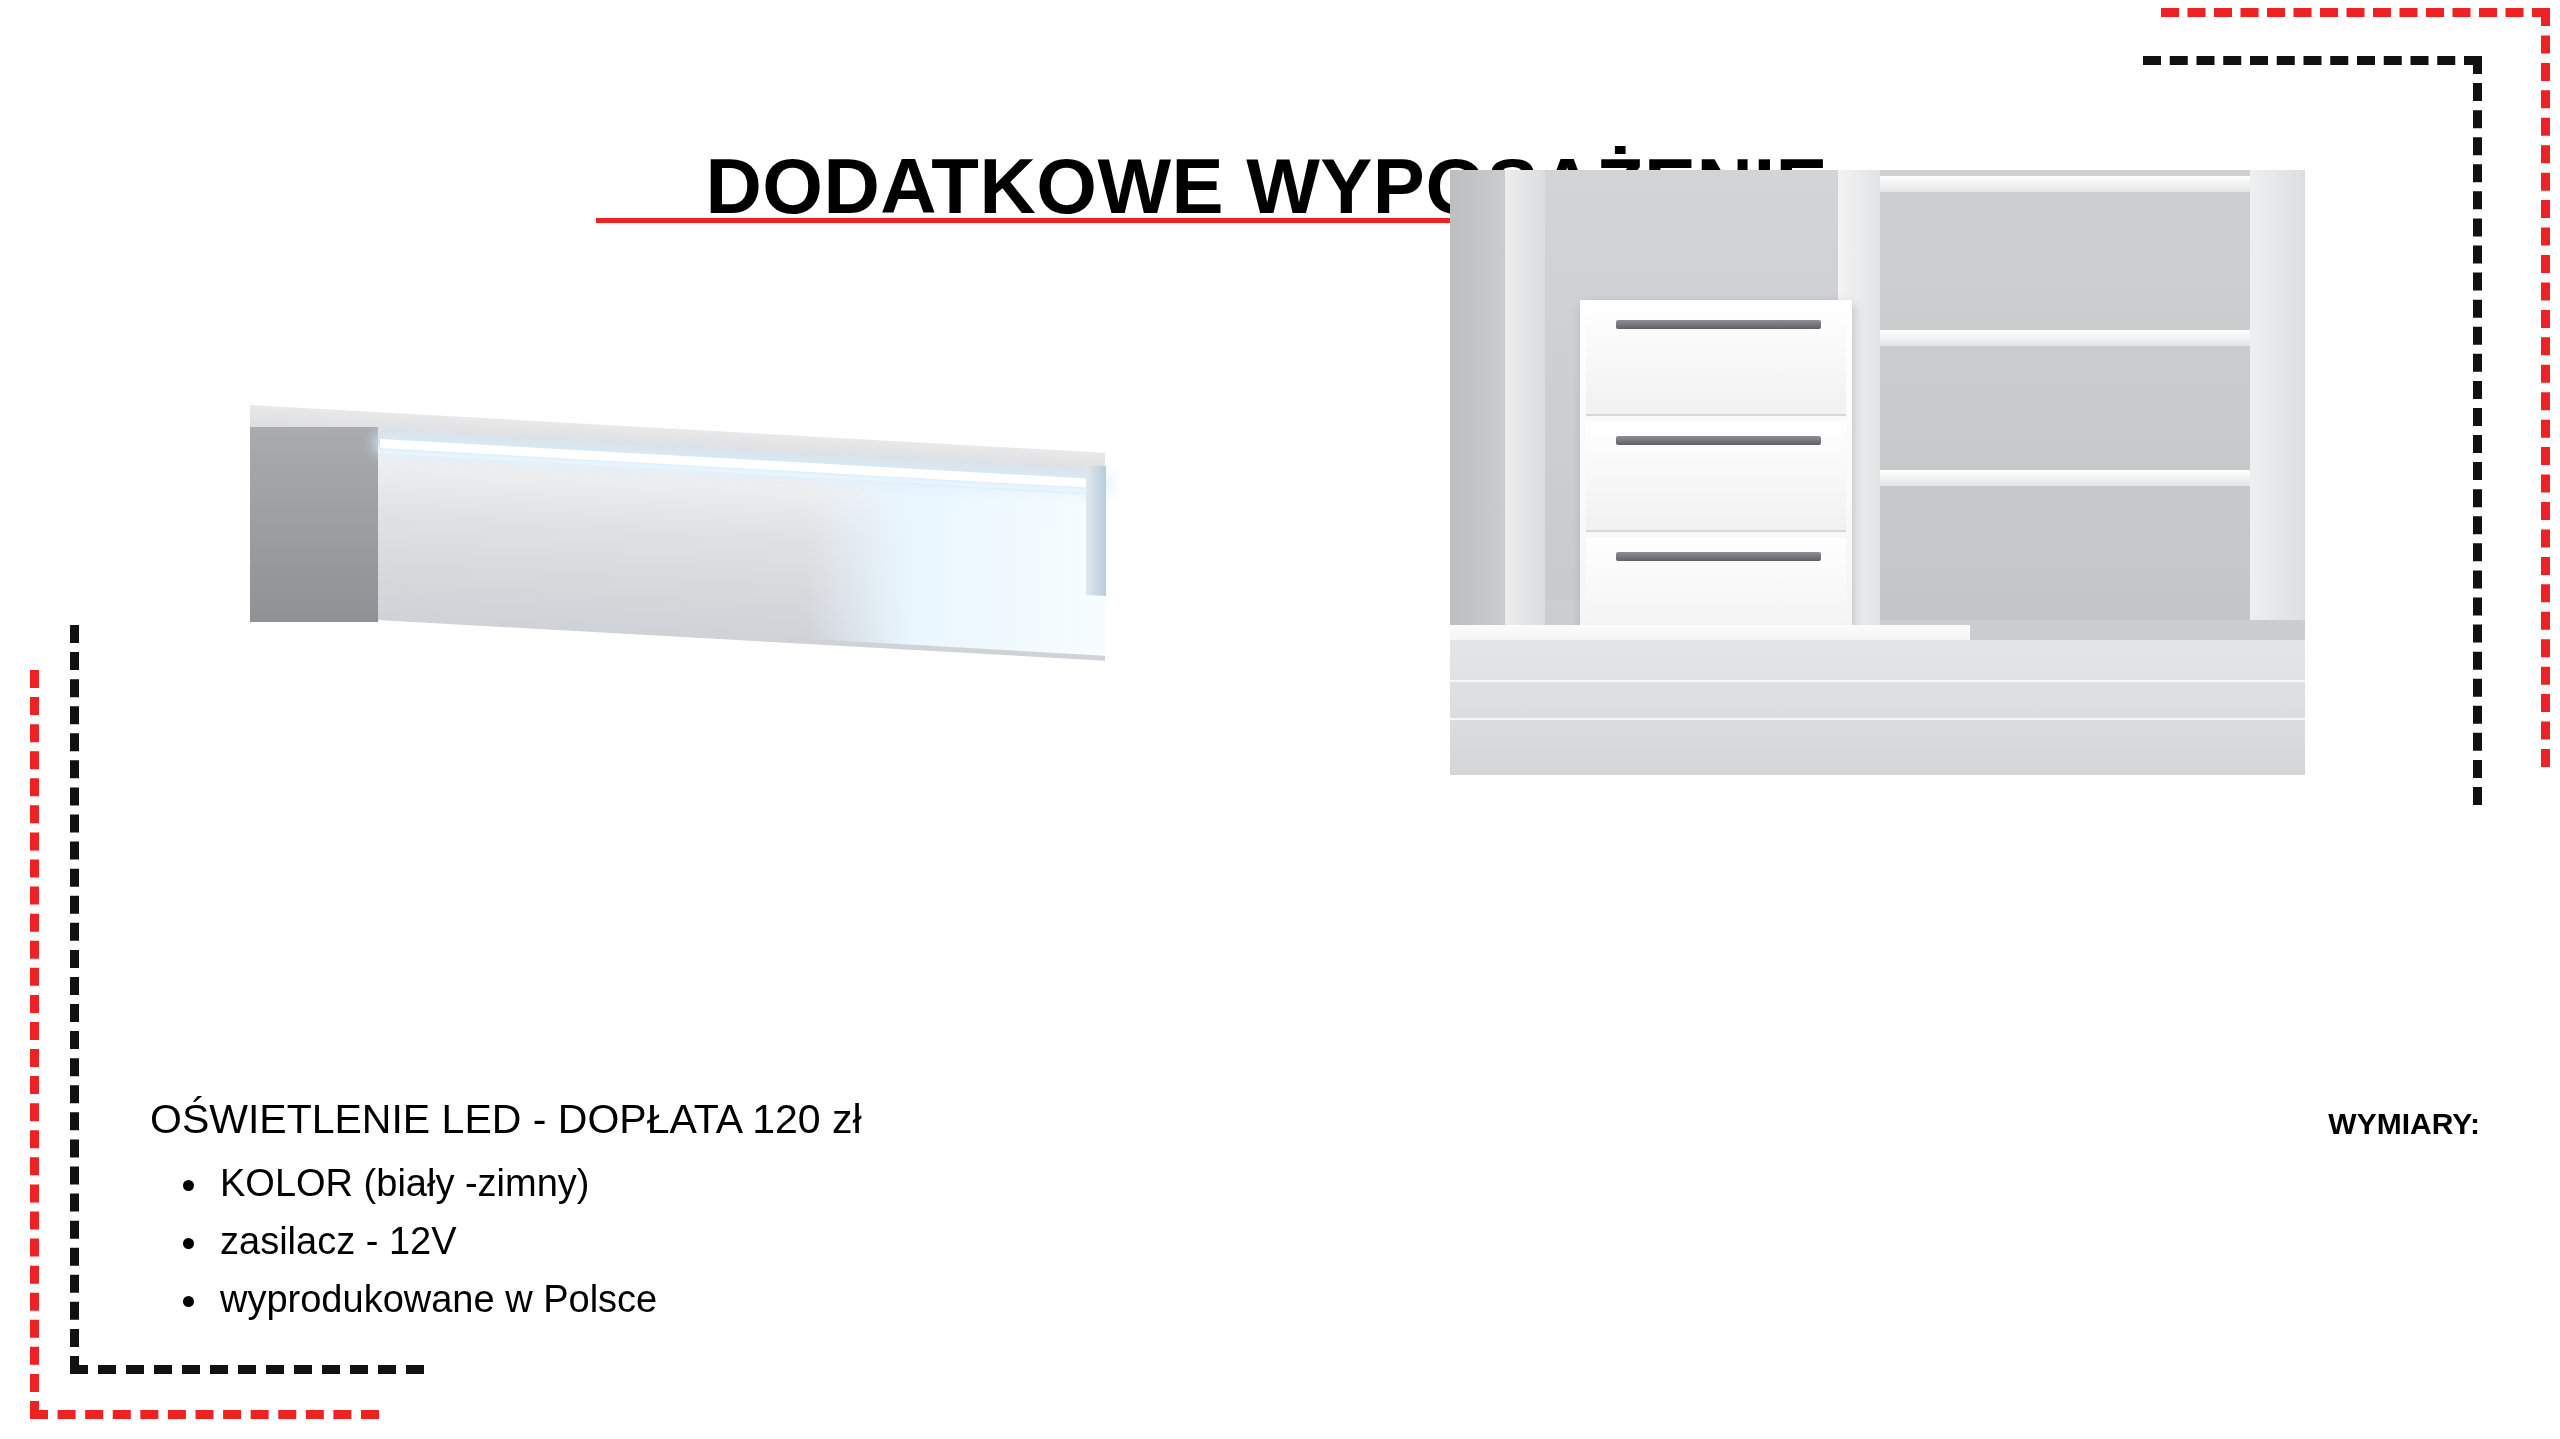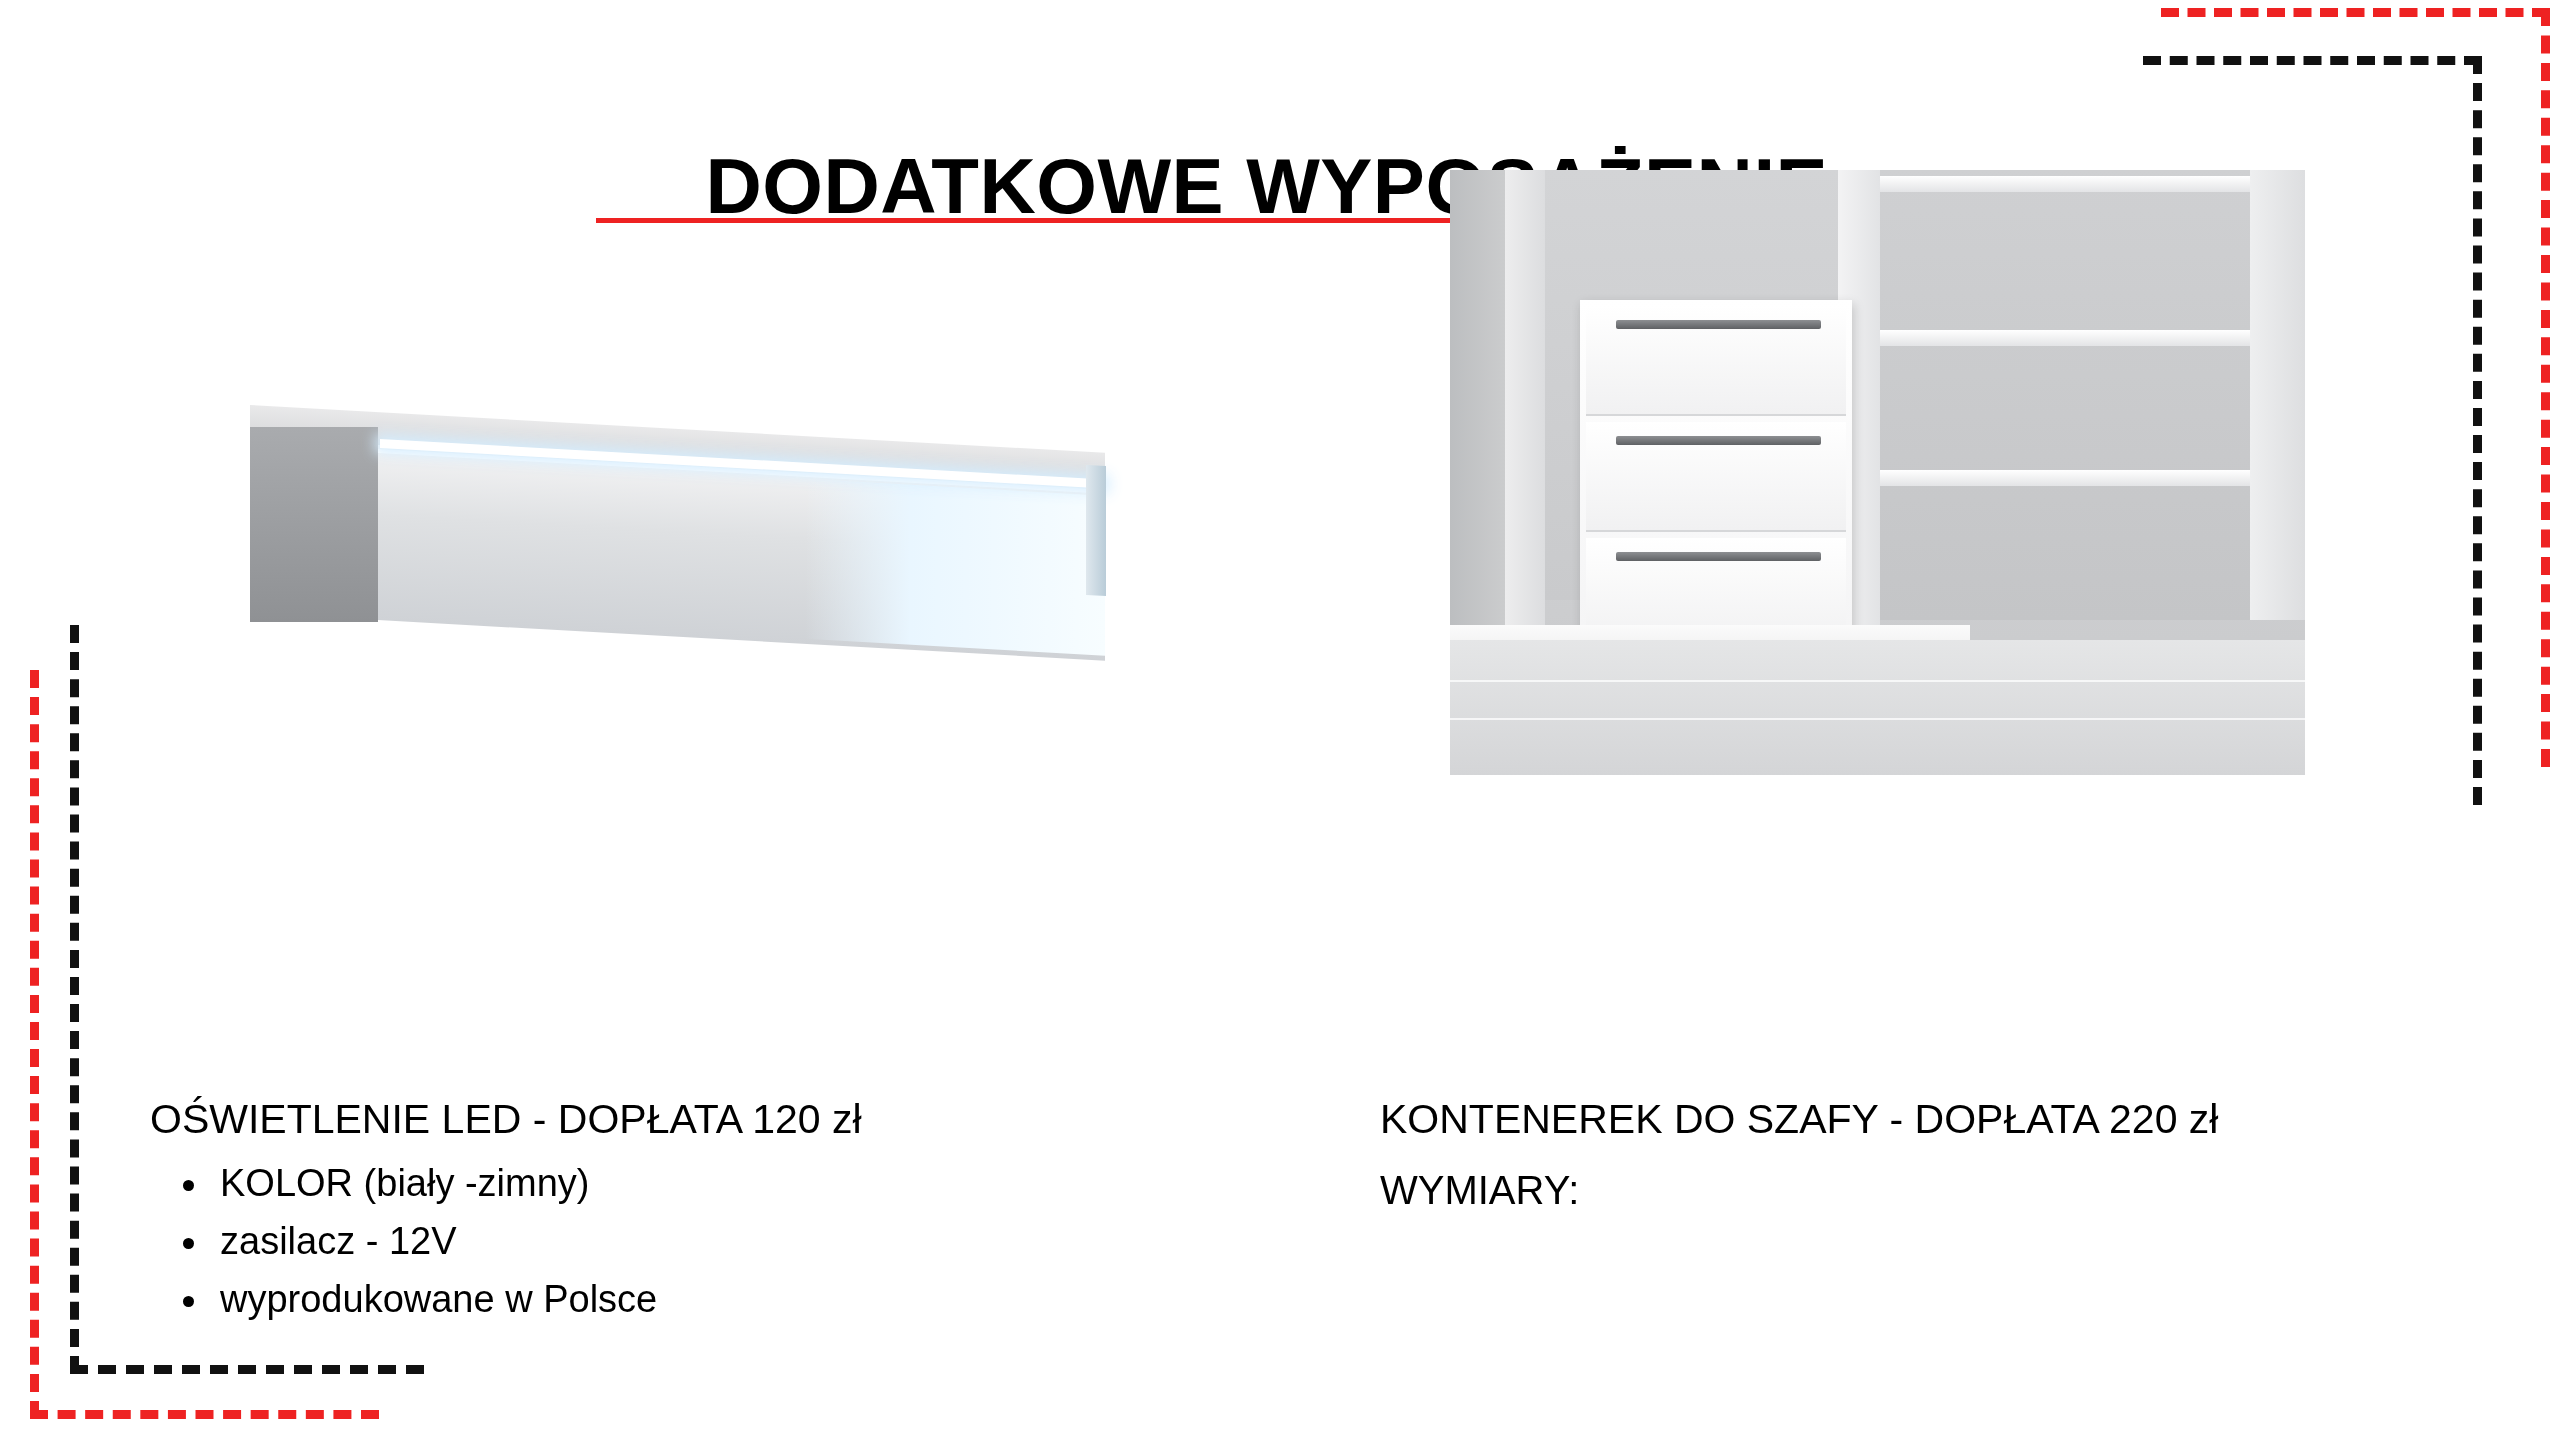--- a/index.html
+++ b/index.html
@@ -308,23 +308,24 @@
     line-height: 1.45;
   }
   #caption-left  { left: 150px; top: 1090px; width: 1100px; }
   #caption-right { left: 1380px; top: 1090px; width: 1100px; }
   .caption-heading {
     font-weight: normal;
     font-size: 41px;
     margin: 0 0 6px 0;
   }
   .sub-heading {
-    font-weight: normal;
-    font-size: 40px;
+    font-weight: bold;
+    font-size: 30px;
     margin: 12px 0 2px 0;
+    text-align: right;
   }
   ul.spec-list {
     margin: 6px 0 0 0;
     padding-left: 62px;
     list-style: disc;
   }
   ul.spec-list li {
     font-size: 38px;
     line-height: 1.52;
     padding-left: 8px;
@@ -391,15 +392,14 @@
 <div class="caption-block" id="caption-left">
   <p class="caption-heading">OŚWIETLENIE LED - DOPŁATA 120 zł</p>
   <ul class="spec-list">
     <li>KOLOR (biały -zimny)</li>
     <li>zasilacz - 12V</li>
     <li>wyprodukowane w Polsce</li>
   </ul>
 </div>
 
 <div class="caption-block" id="caption-right">
-  <p class="caption-heading">KONTENEREK DO SZAFY - DOPŁATA 220 zł</p>
   <p class="sub-heading">WYMIARY:</p>
 </div>
 
 </body></html>

